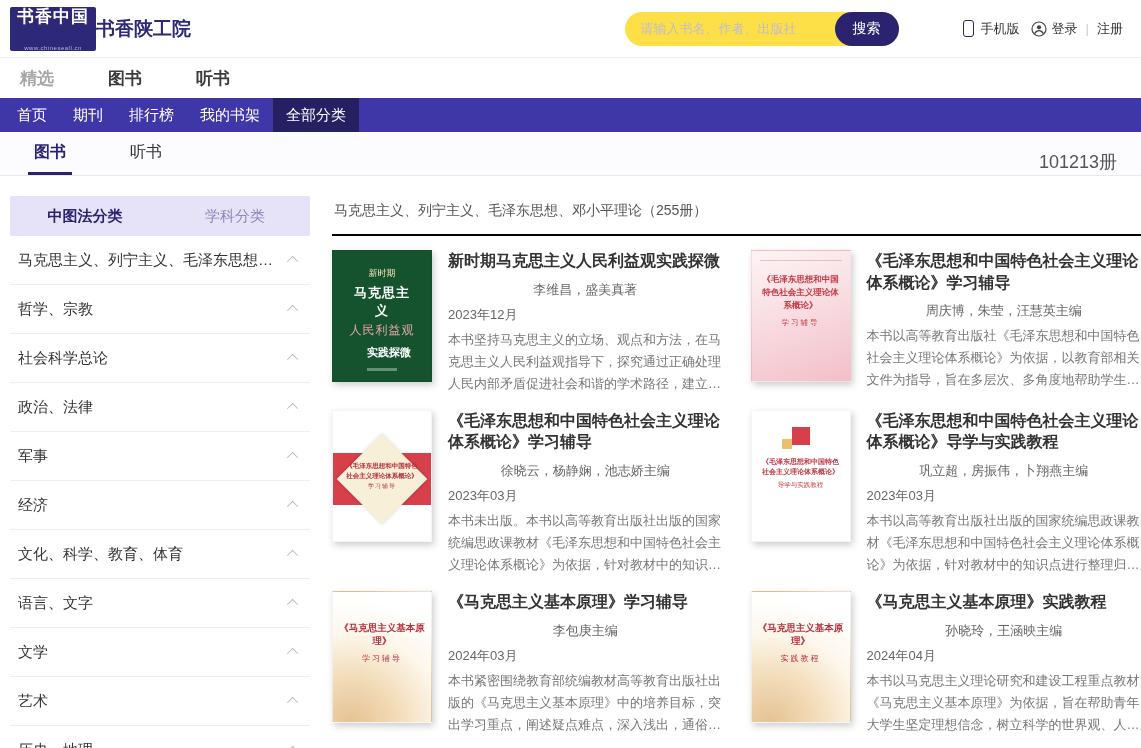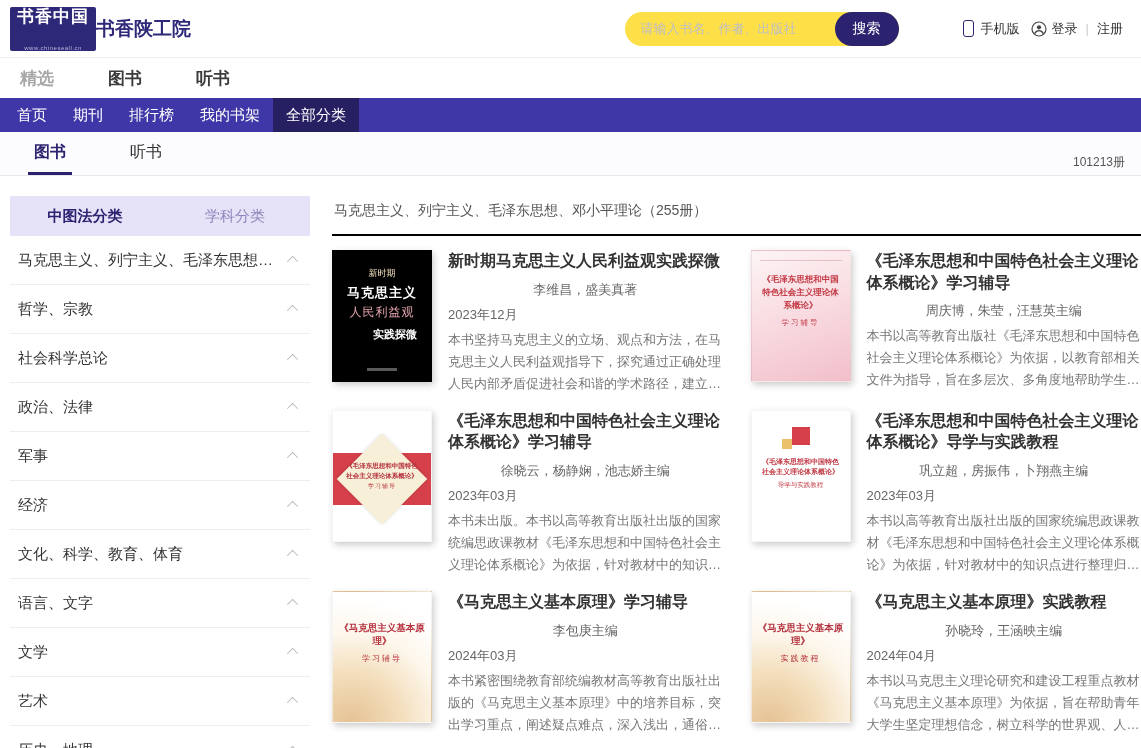--- a/index.html
+++ b/index.html
@@ -30,21 +30,21 @@
 
   
   .main-nav { height:34px; background:#3f37a7; display:flex; align-items:stretch; padding-left:4px; }
   .mnav-item { color:#fff; font-size:15px; display:flex; align-items:center; padding:0 13px; cursor:pointer; }
   .mnav-item.is-active { background:#262063; }
 
   
   .tab-row { height:44px; background:#fcfcfe; border-bottom:1px solid #e8e8ee; display:flex; align-items:stretch; padding-left:28px; position:relative; }
   .ctab { font-size:16px; color:#333; display:flex; align-items:center; margin-right:52px; cursor:pointer; border-bottom:3px solid transparent; padding:0 6px; }
   .ctab.is-active { color:#2b2270; font-weight:bold; border-bottom-color:#2b2270; }
-  .total-count { position:absolute; right:16px; top:0; bottom:0; display:flex; align-items:center; font-size:12px; color:#555;margin-top:17px; }
+  .total-count { position:absolute; right:24px; top:0; bottom:0; display:flex; align-items:center; font-size:18px; color:#555;margin-top:17px; }
 
   
   .content { display:flex; padding:20px 0 0 10px; gap:22px; background:#fff; }
 
   
   .sidebar { width:300px; flex:none; }
   .side-tabs { height:40px; background:#e6e2f8; display:flex; border-radius:2px; }
   .side-tab { flex:1; display:flex; align-items:center; justify-content:center; font-size:15px; color:#8d87bb; cursor:pointer; }
   .side-tab.is-active { color:#2b2270; font-weight:bold; }
   .cat-list { background:#fff; }
@@ -61,21 +61,21 @@
   .book-info { min-width:0; }
   .book-title { font-size:16px; font-weight:bold; color:#333; line-height:1.35; cursor:pointer; }
   .book-author { font-size:13px; color:#666; margin-top:9px;text-align:center; }
   .book-date { font-size:13px; color:#666; margin-top:7px; }
   .book-desc { font-size:13px; color:#777; line-height:1.7; margin-top:5px; display:-webkit-box; -webkit-line-clamp:3; -webkit-box-orient:vertical; overflow:hidden; }
   .book-desc:empty, .book-date:empty { display:none; }
 
   
   .cover-line { position:relative; z-index:2; }
 
-  .cover--red { background:#000000; padding:16px 10px 0; text-align:center; }
+  .cover--red { background:#14532d; padding:16px 16px 0; text-align:center; }
   .cover--red .l0 { font-size:9px; color:#f6e3c0; }
   .cover--red .l1 { font-size:13px; font-weight:bold; color:#fff; letter-spacing:1px; margin-top:4px; }
   .cover--red .l2 { font-size:12px; color:#e3a3ad; letter-spacing:1px; margin-top:2px; }
   .cover--red .l3 { font-size:11px; font-weight:bold; color:#fff; margin-top:6px; text-align:right; padding-right:4px; }
   .cover--red::after { content:""; position:absolute; bottom:10px; left:34px; right:34px; height:3px; background:rgba(255,255,255,.35); }
 
   .cover--pink { background:linear-gradient(160deg,#fdf4f5 0%,#f9dde2 45%,#f2bfca 100%); padding:22px 7px 0; text-align:center; }
   .cover--pink::before { content:""; position:absolute; top:9px; left:8px; right:8px; height:1px; background:rgba(160,70,80,.25); }
   .cover--pink .l0 { font-size:8.5px; font-weight:bold; color:#c43b47; line-height:1.55; }
   .cover--pink .l1 { font-size:7.5px; color:#c43b47; letter-spacing:2px; margin-top:5px; }

